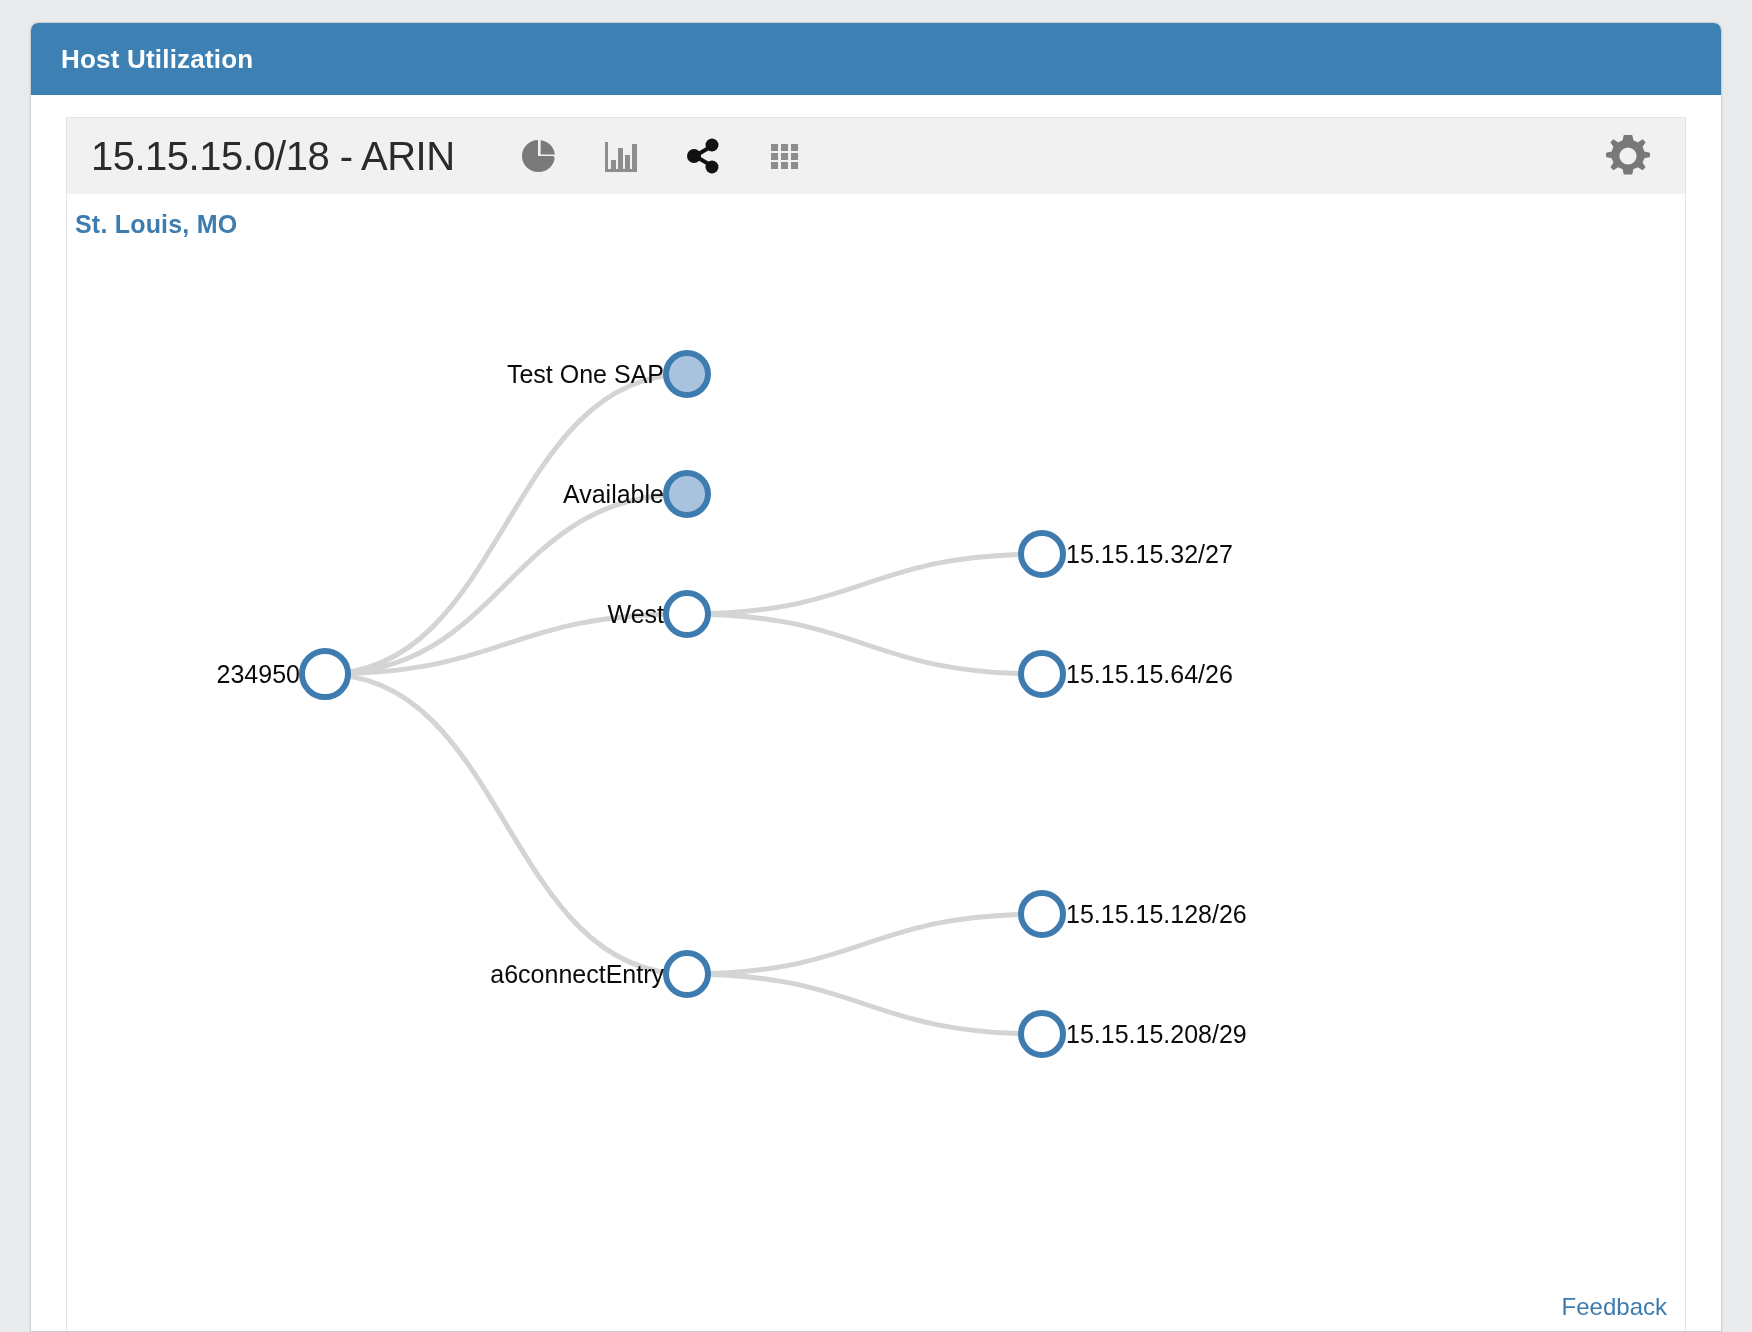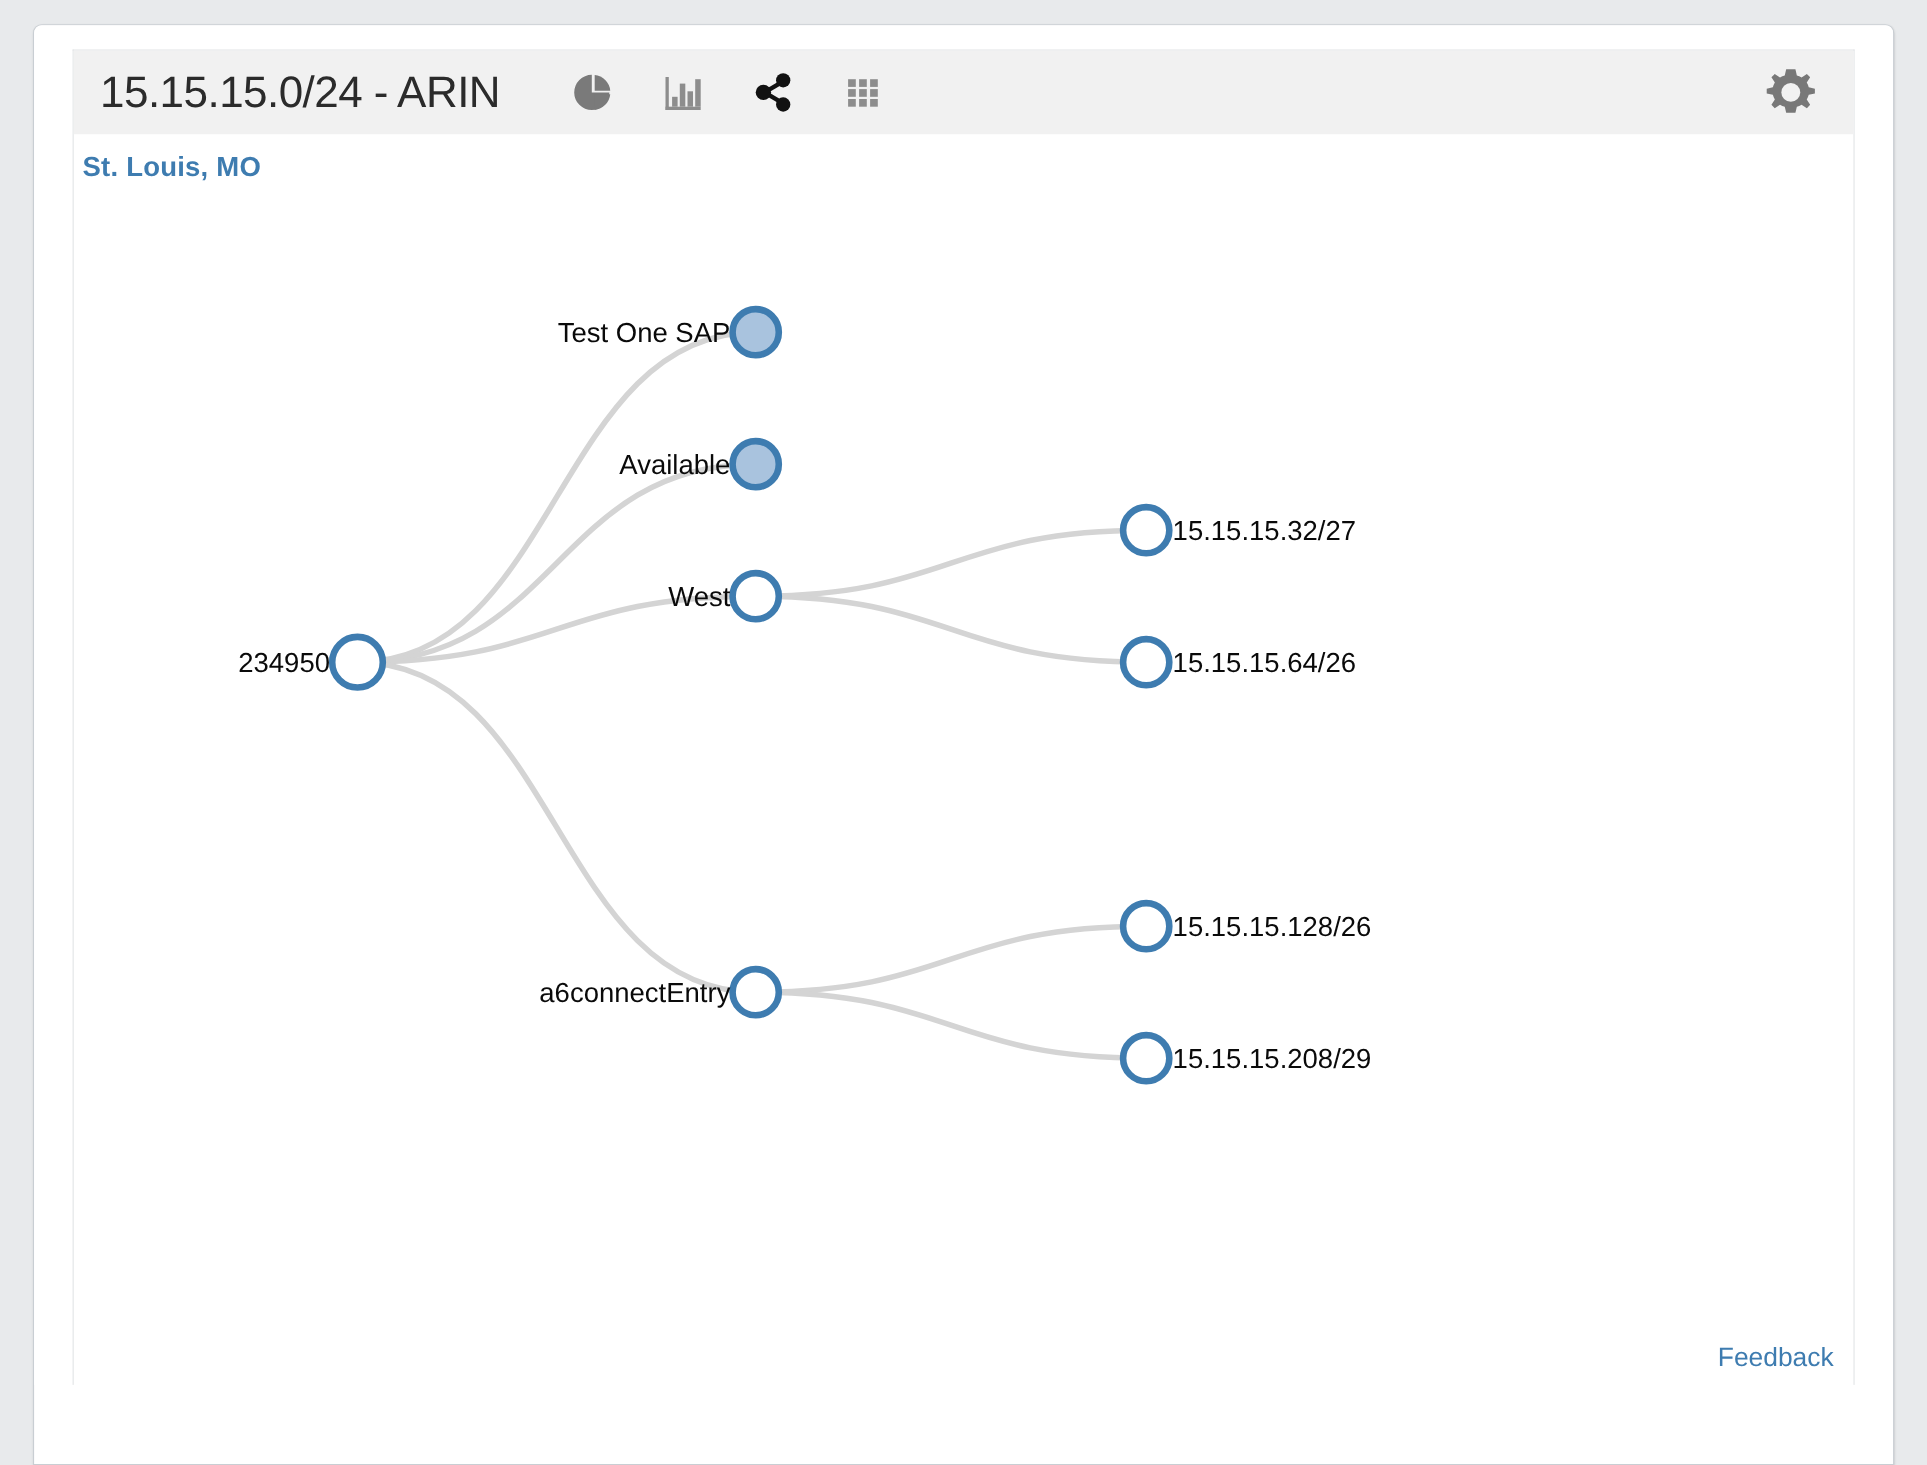--- a/index.html
+++ b/index.html
@@ -135,26 +135,29 @@
     font-size: 24px;
     text-decoration: none;
     cursor: pointer;
   }
 </style>
 </head>
 <body>
 
 <div class="panel">
 
+  <div class="panel-header">
+    <span class="panel-header-title">Host Utilization</span>
+  </div>
 
   <div class="panel-body">
     <div class="card">
 
       <div class="toolbar">
-        <span class="toolbar-title">15.15.15.0/24 - ARIN</span>
+        <span class="toolbar-title">15.15.15.0/18 - ARIN</span>
 
         <div class="toolbar-icons">
 
           <span class="tb-icon">
             <svg width="40" height="40" viewBox="0 0 40 40">
               <path d="M19 4 A16 16 0 1 0 35 20 L19 20 Z" fill="#7a7a7a"></path>
               <path d="M21.6 4.2 A16 16 0 0 1 35.8 18.4 L21.6 18.4 Z" fill="#7a7a7a"></path>
               <path d="M21.6 21.6 L35.8 21.6 A16 16 0 0 1 21.6 35.8 Z" fill="#7a7a7a"></path>
             </svg>
           </span>

